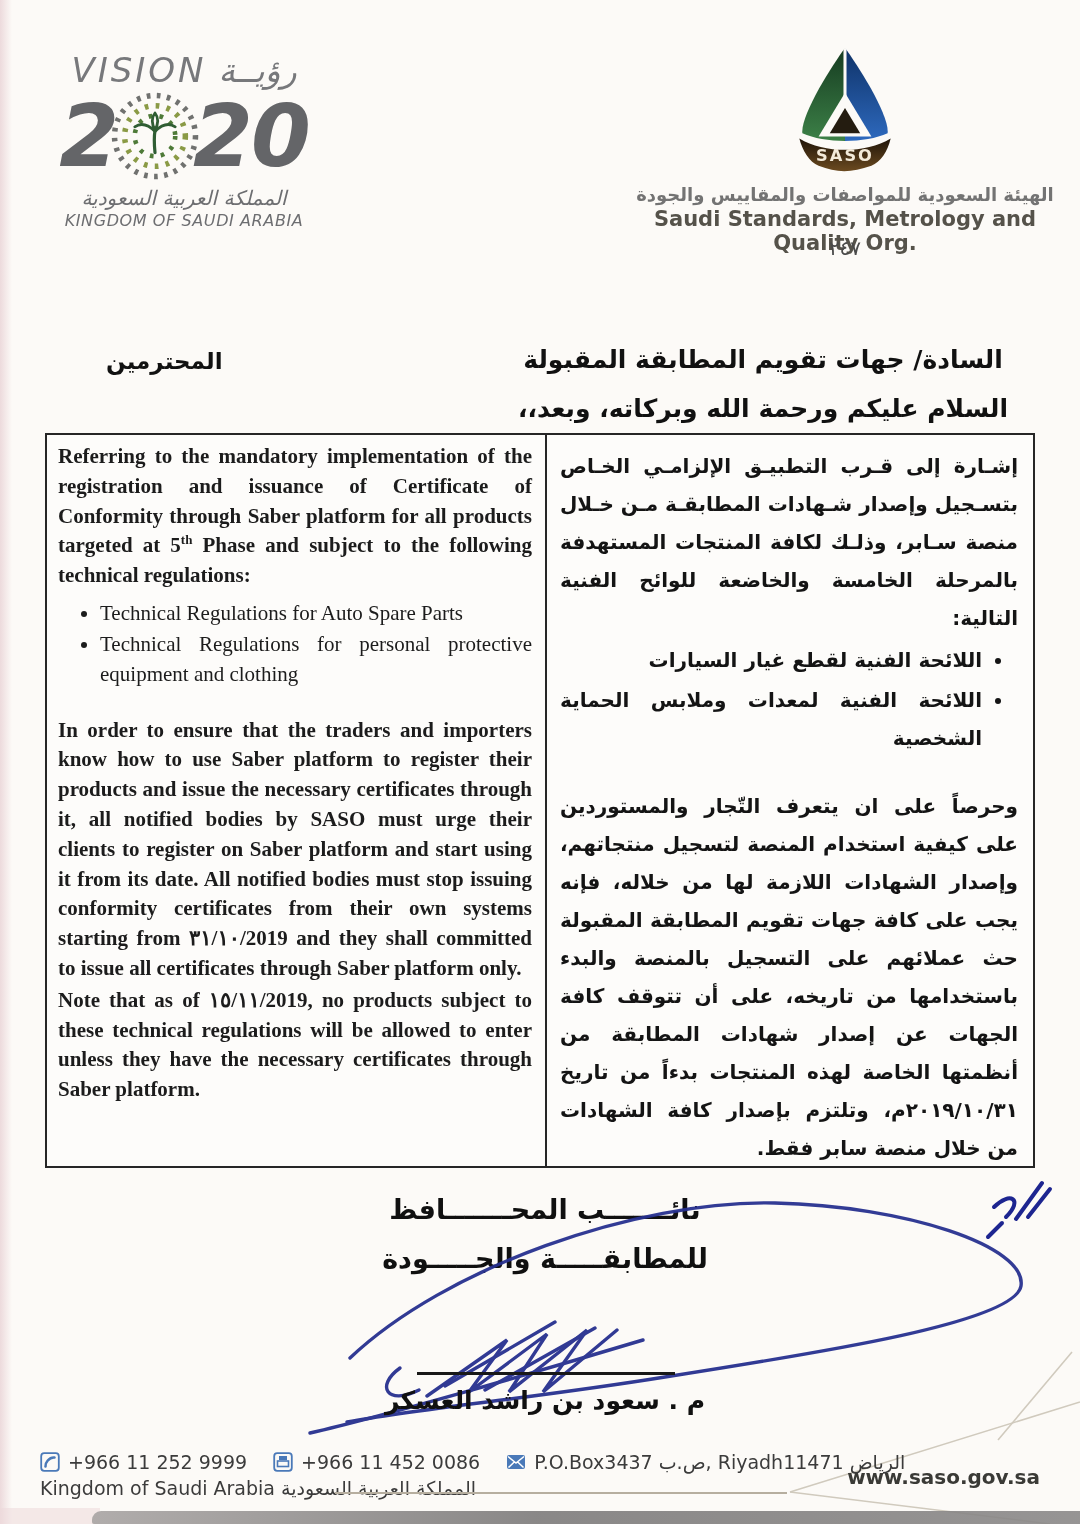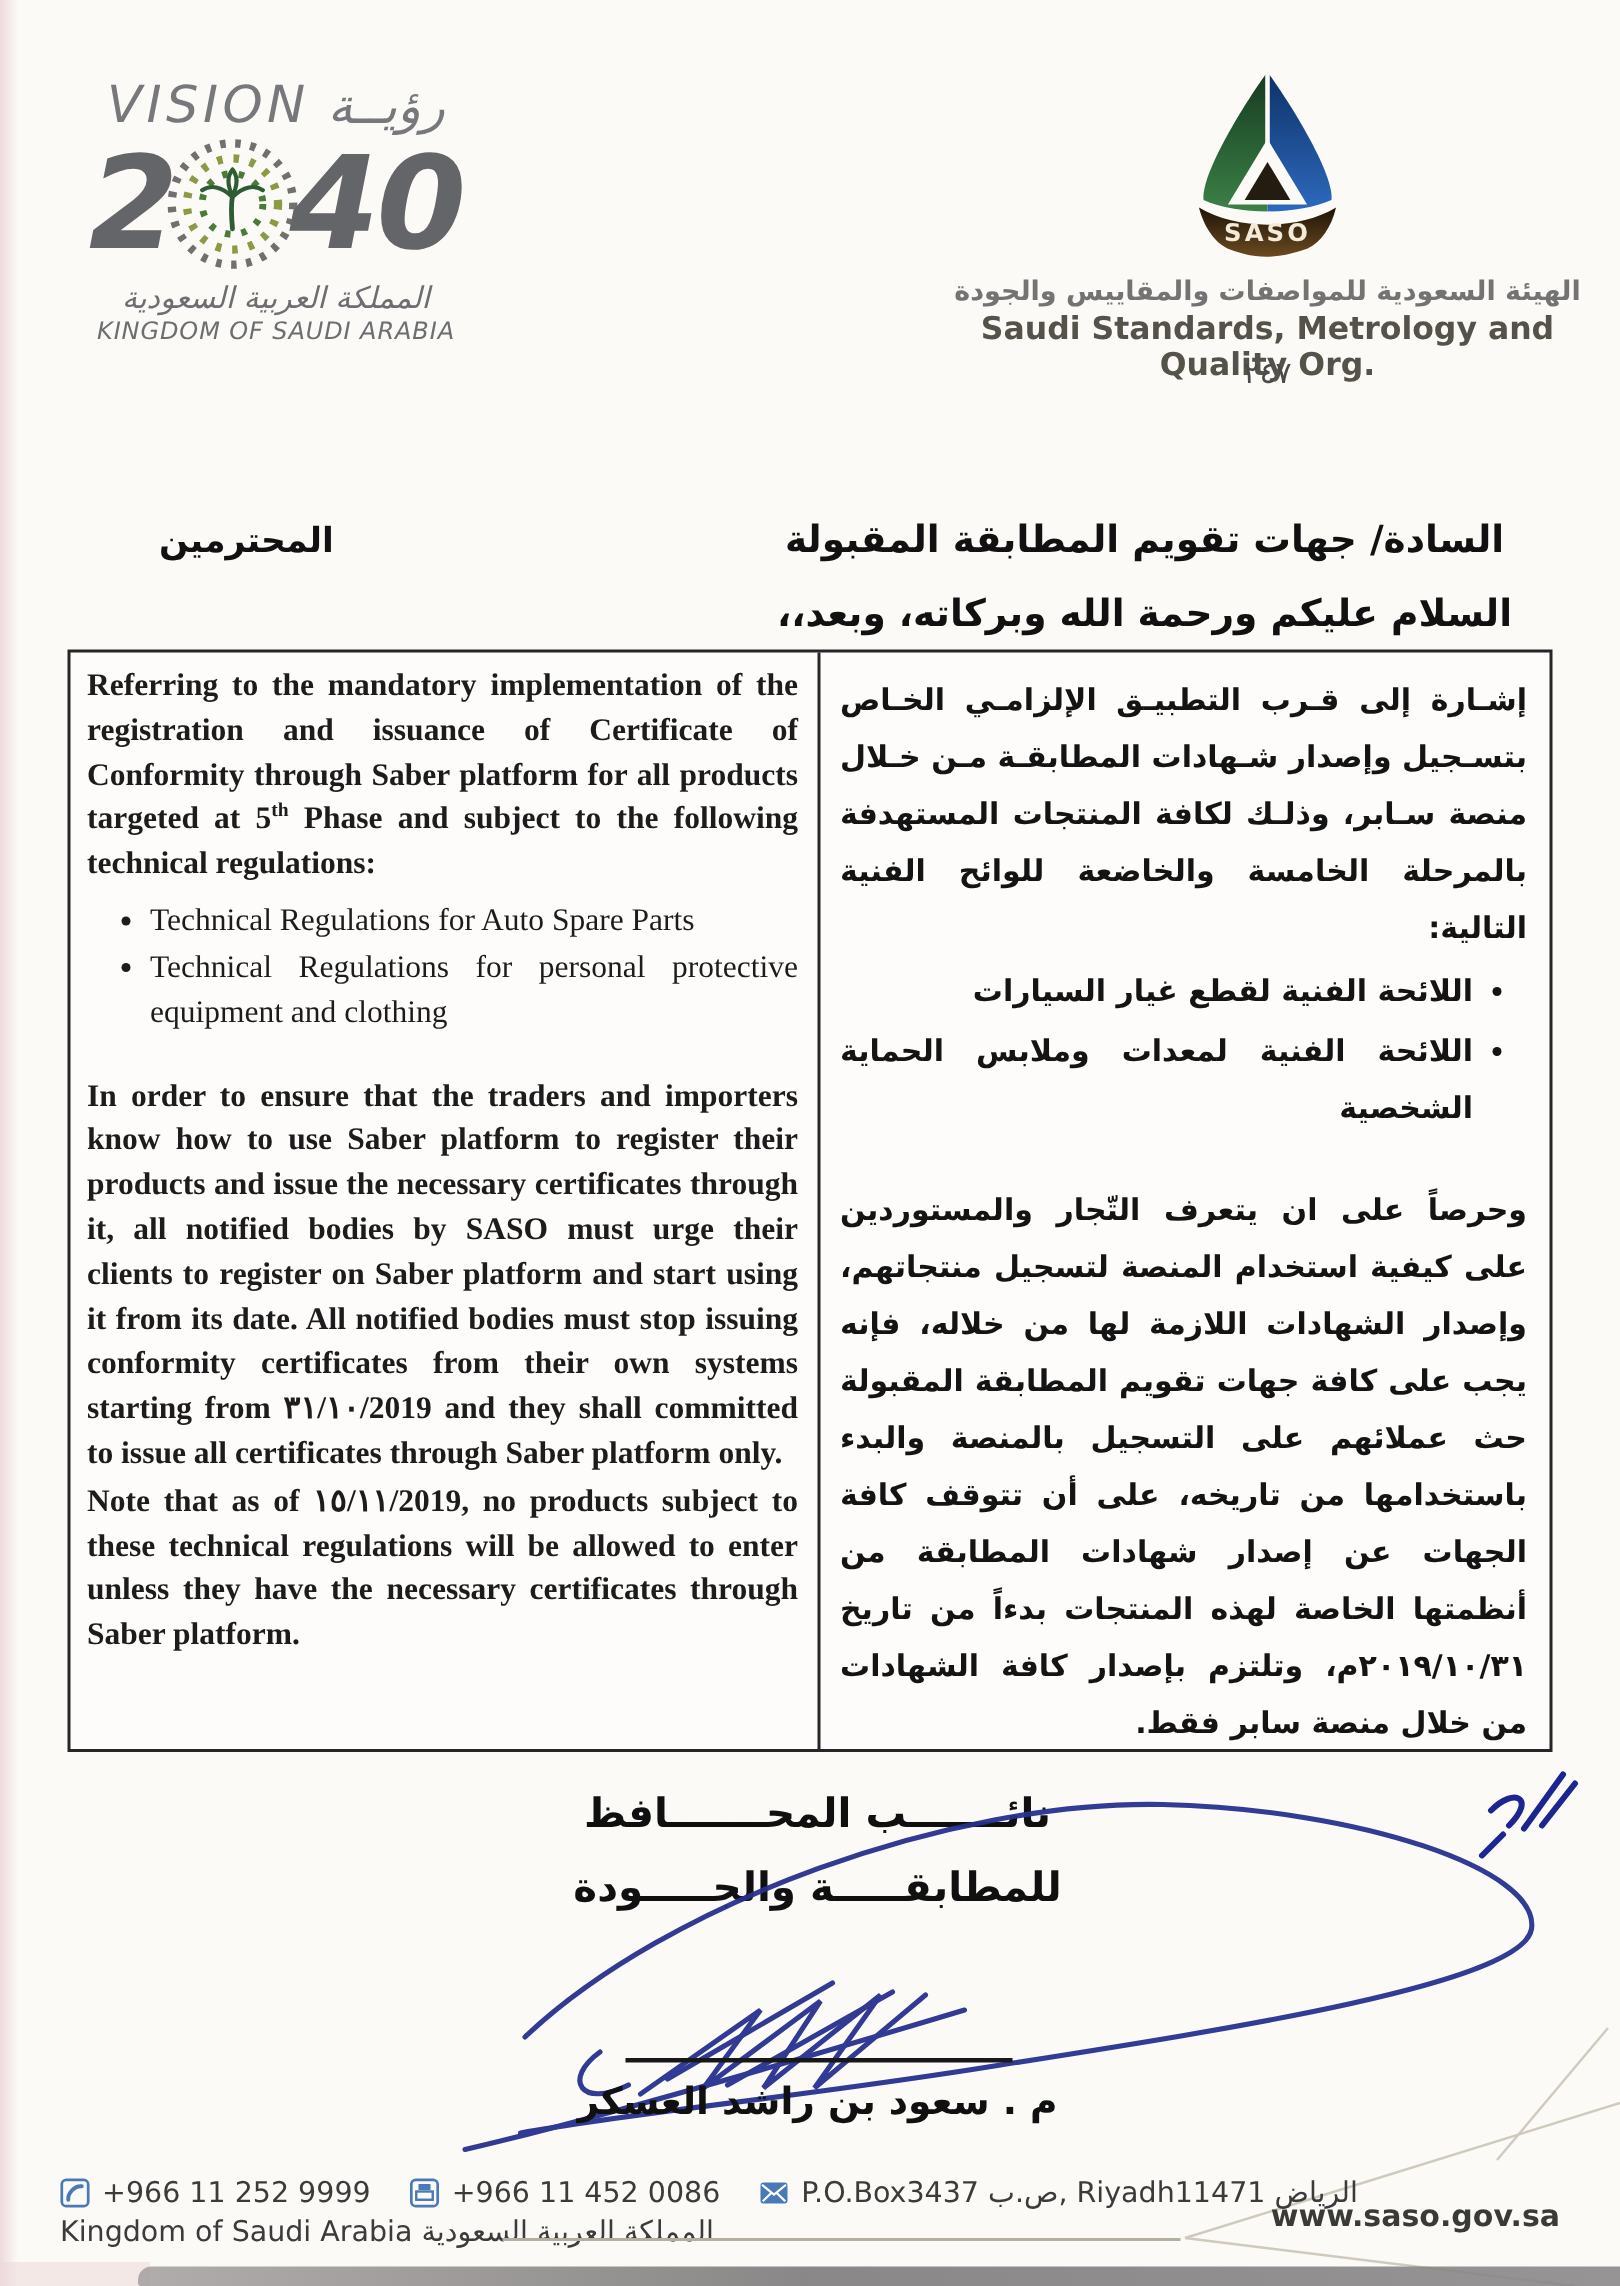--- a/index.html
+++ b/index.html
@@ -93,21 +93,21 @@
   </div>
   <div class="v-row2">
     <span class="v-year">2</span>
     <svg class="v-emblem" viewBox="0 0 100 100">
       <circle cx="50" cy="50" r="44" fill="none" stroke="#70716f" stroke-width="6" stroke-dasharray="4 7"></circle>
       <circle cx="50" cy="50" r="33" fill="none" stroke="#8a9a45" stroke-width="6" stroke-dasharray="4 8"></circle>
       <circle cx="50" cy="50" r="22" fill="none" stroke="#4e7a38" stroke-width="5" stroke-dasharray="4 8"></circle>
       <path d="M50 68 C49 58 49 50 50 44" fill="none" stroke="#2f5d33" stroke-width="3.5" stroke-linecap="round"></path>
       <path d="M50 45 C42 37 34 36 28 40 M50 45 C58 37 66 36 72 40 M50 44 C46 36 46 30 50 25 M50 44 C54 36 54 30 50 25" fill="none" stroke="#2f5d33" stroke-width="3" stroke-linecap="round"></path>
     </svg>
-    <span class="v-year">40</span>
+    <span class="v-year">20</span>
   </div>
   <div class="v-row3">المملكة العربية السعودية</div>
   <div class="v-row4">KINGDOM OF SAUDI ARABIA</div>
 </div>
 
 <div class="saso-block">
   <svg class="saso-tri" width="122" height="134" viewBox="0 0 120 132">
     <defs>
       <linearGradient id="gGreen" x1="0" y1="0" x2="0" y2="1">
         <stop offset="0" stop-color="#14381f"></stop>

